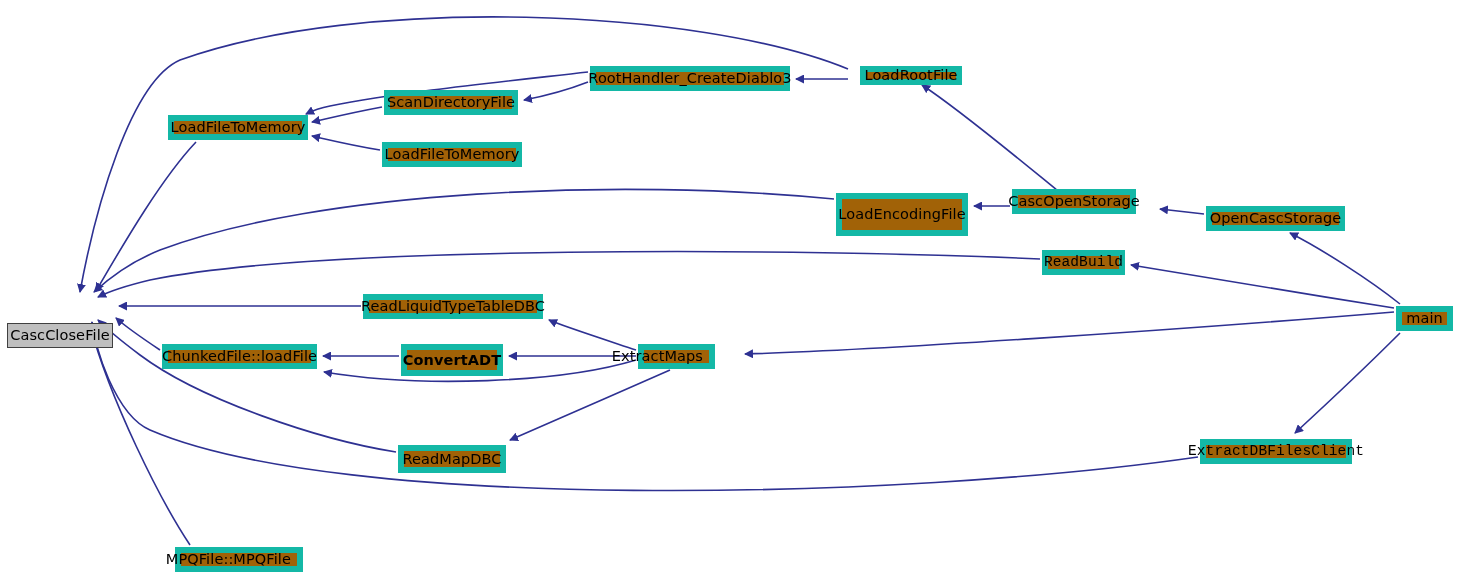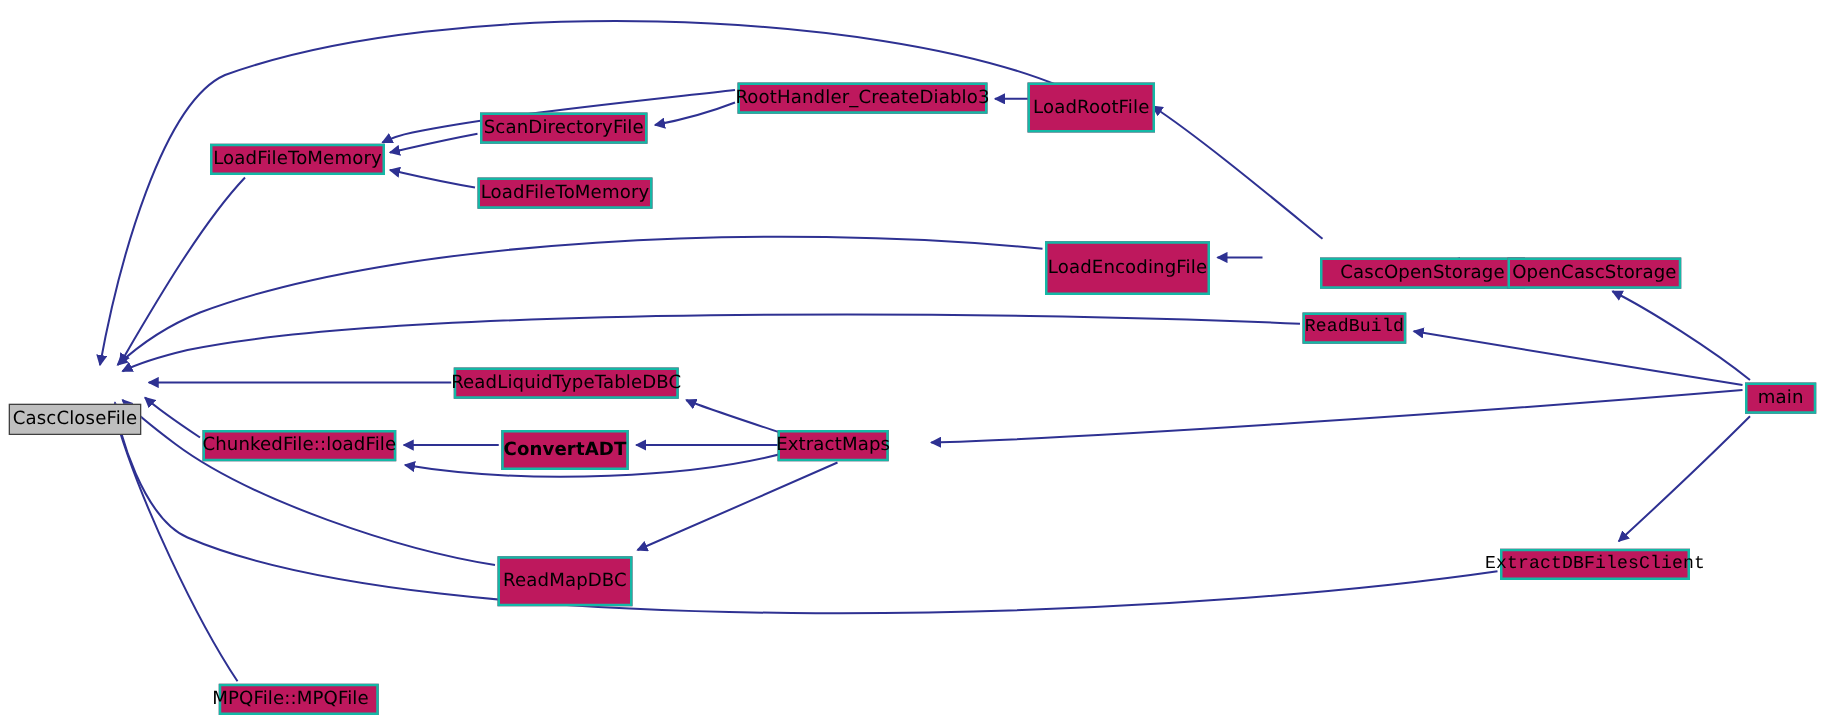--- a/index.html
+++ b/index.html
@@ -17,22 +17,22 @@
     left:0;top:0;
     width:1459px;height:579px;
     pointer-events:none;
   }
   .node{
     position:absolute;
     box-sizing:border-box;
     display:flex;
     align-items:center;
     justify-content:center;
-    background:#be185d;
-    border:2px solid #14b8a6;
+    background:#a16207;
+    border:6px solid #14b8a6;
     color:#000000;
     font-size:14.5px;
     line-height:1;
     white-space:nowrap;
     letter-spacing:0.1px;
     z-index:5;
   }
   .node.highlight{
     background:#bfbfbf;
     border:1px solid #404040;
@@ -92,48 +92,48 @@
       </div>
       <div class="node" style="left: 384px; top: 90px; width: 134px; height: 25px;">
         <span class="node-label">ScanDirectoryFile</span>
       </div>
       <div class="node" style="left: 382px; top: 142px; width: 140px; height: 25px;">
         <span class="node-label">LoadFileToMemory</span>
       </div>
       <div class="node" style="left: 590px; top: 66px; width: 200px; height: 25px;">
         <span class="node-label">RootHandler_CreateDiablo3</span>
       </div>
-      <div class="node" style="left: 822px; top: 66px; width: 102px; height: 40px; text-align: center;">
+      <div class="node" style="left: 860px; top: 66px; width: 102px; height: 19px; text-align: center;">
         <span class="node-label">LoadRootFile</span>
       </div>
       <div class="node" style="left: 836px; top: 193px; width: 132px; height: 43px;">
         <span class="node-label">LoadEncodingFile</span>
       </div>
-      <div class="node" style="left: 1012px; top: 206px; width: 164px; height: 25px; margin-left: 44px;">
+      <div class="node" style="left: 1012px; top: 189px; width: 124px; height: 25px;">
         <span class="node-label">CascOpenStorage</span>
       </div>
       <div class="node" style="left: 1206px; top: 206px; width: 139px; height: 25px;">
         <span class="node-label">OpenCascStorage</span>
       </div>
       <div class="node" style="left: 1042px; top: 250px; width: 83px; height: 25px; font-family: Liberation Mono, monospace;">
         <span class="node-label">ReadBuild</span>
       </div>
       <div class="node" style="left: 363px; top: 294px; width: 180px; height: 25px; justify-content: center;">
         <span class="node-label">ReadLiquidTypeTableDBC</span>
       </div>
       <div class="node" style="left: 162px; top: 344px; width: 155px; height: 25px;">
         <span class="node-label">ChunkedFile::loadFile</span>
       </div>
       <div class="node" style="left: 401px; top: 344px; width: 102px; height: 32px; font-weight: bold;">
         <span class="node-label">ConvertADT</span>
       </div>
-      <div class="node" style="left: 622px; top: 344px; width: 89px; height: 25px;">
+      <div class="node" style="left: 638px; top: 344px; width: 77px; height: 25px; justify-content: flex-end;">
         <span class="node-label">ExtractMaps</span>
       </div>
-      <div class="node" style="left: 398px; top: 445px; width: 108px; height: 40px;">
+      <div class="node" style="left: 398px; top: 445px; width: 108px; height: 28px;">
         <span class="node-label">ReadMapDBC</span>
       </div>
       <div class="node" style="left: 1396px; top: 306px; width: 57px; height: 25px;">
         <span class="node-label">main</span>
       </div>
       <div class="node" style="left: 1200px; top: 439px; width: 152px; height: 25px; font-family: Liberation Mono, monospace;">
         <span class="node-label">ExtractDBFilesClient</span>
       </div>
       <div class="node" style="left: 175px; top: 547px; width: 128px; height: 25px; justify-content: flex-end;">
         <span class="node-label">MPQFile::MPQFile</span>

